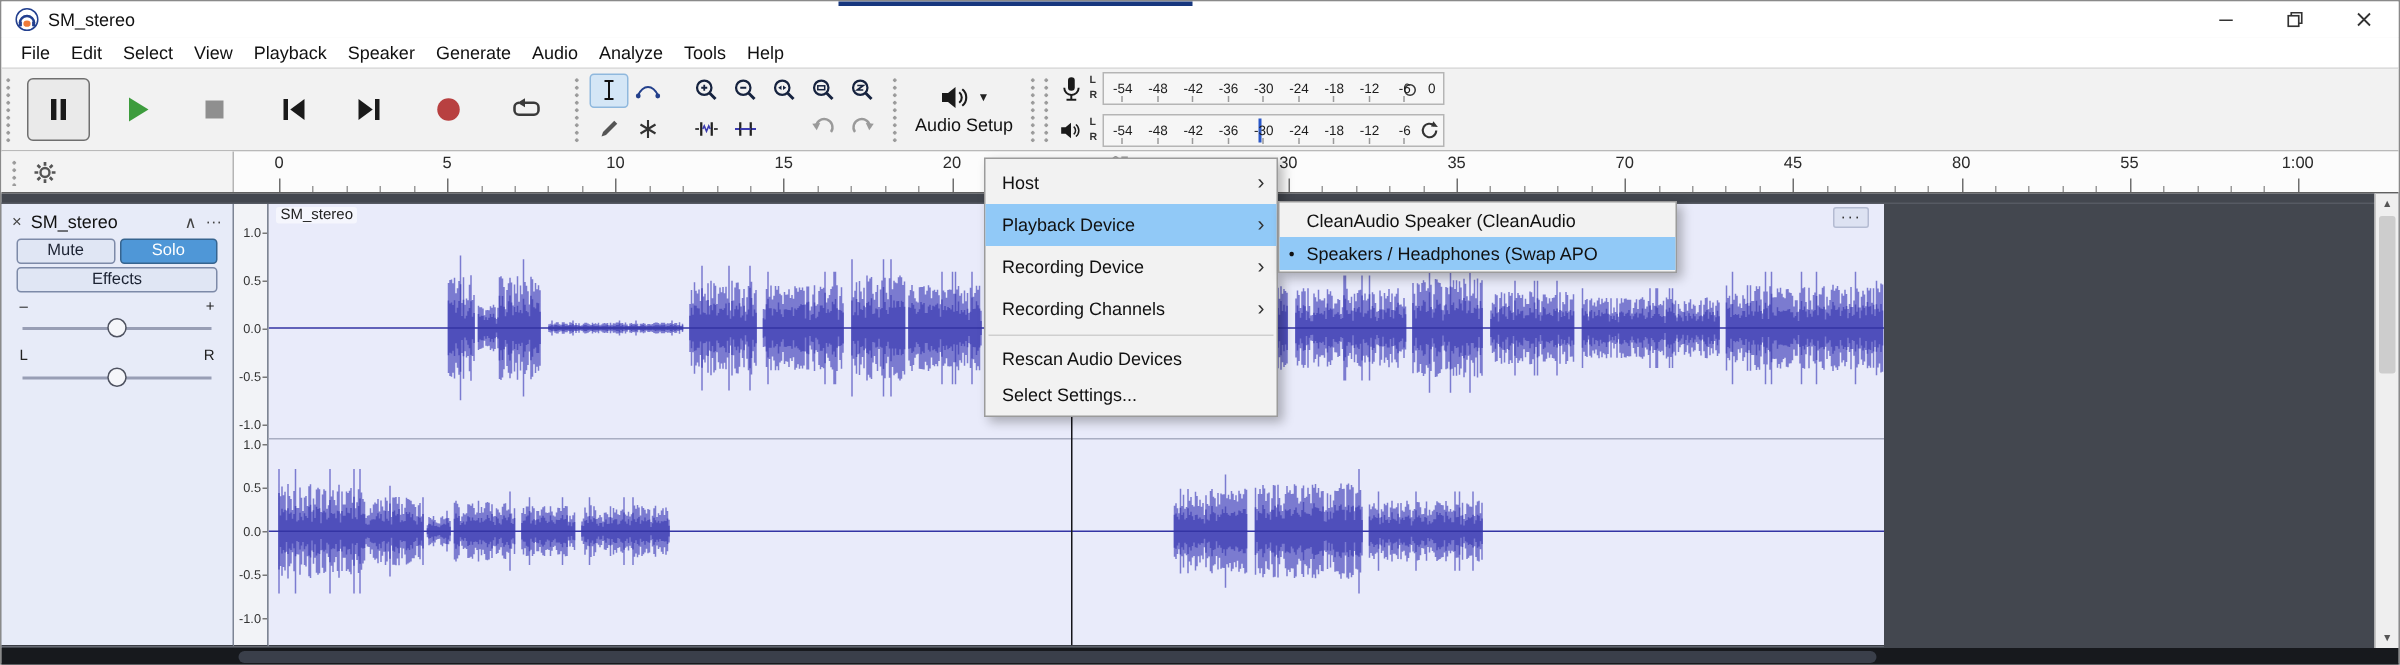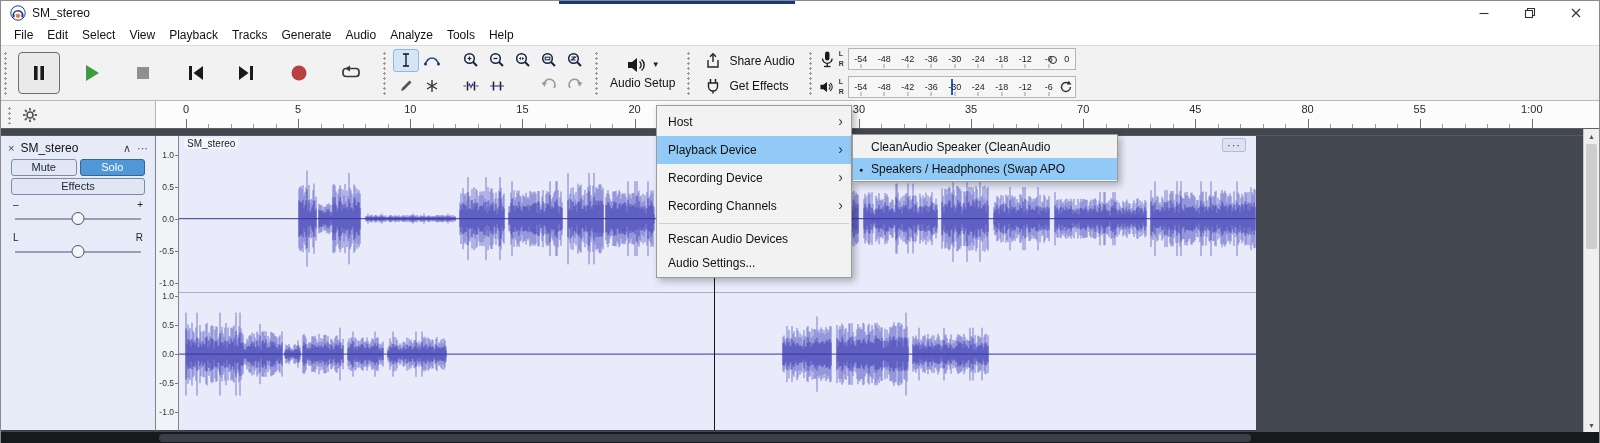--- a/index.html
+++ b/index.html
@@ -137,21 +137,21 @@
       </div>
     </div>
   </div>
 
   <div class="menubar">
       <div class="menu-item">File</div>
       <div class="menu-item">Edit</div>
       <div class="menu-item">Select</div>
       <div class="menu-item">View</div>
       <div class="menu-item">Playback</div>
-      <div class="menu-item">Tracks</div>
+      <div class="menu-item">Speaker</div>
       <div class="menu-item">Generate</div>
       <div class="menu-item">Audio</div>
       <div class="menu-item">Analyze</div>
       <div class="menu-item">Tools</div>
       <div class="menu-item">Help</div>
     </div>
 
   <div class="toolbar">
     <div class="grip"></div>
     <div class="transport">
@@ -294,38 +294,20 @@
       <div class="as-iconrow">
         <svg width="22" height="18" viewBox="0 0 22 18">
             <polygon points="2,6 6,6 11,2 11,16 6,12 2,12" fill="#1a1a1a"></polygon>
             <path d="M13.5 5.5a4.5 4.5 0 0 1 0 7M15.5 3.5a7 7 0 0 1 0 11" fill="none" stroke="#1a1a1a" stroke-width="1.4"></path>
           </svg>
         <span class="caret">▼</span>
       </div>
       <span class="as-label">Audio Setup</span>
     </div>
     <div class="grip"></div>
-    <div class="share-col">
-      <div class="share-btn">
-        <svg width="18" height="18" viewBox="0 0 18 18">
-            <path d="M4 8v7h10V8" fill="none" stroke="#222" stroke-width="1.4"></path>
-            <line x1="9" y1="2.5" x2="9" y2="10" stroke="#222" stroke-width="1.4"></line>
-            <path d="M6 4.8L9 1.8l3 3" fill="none" stroke="#222" stroke-width="1.4"></path>
-          </svg>
-        <span>Share Audio</span>
-      </div>
-      <div class="share-btn">
-        <svg width="18" height="18" viewBox="0 0 18 18">
-            <path d="M6.5 2v4M11.5 2v4" stroke="#222" stroke-width="1.5"></path>
-            <path d="M4.5 6h9v3.5a4.5 4.5 0 0 1-9 0z" fill="none" stroke="#222" stroke-width="1.4"></path>
-            <line x1="9" y1="14.3" x2="9" y2="16.5" stroke="#222" stroke-width="1.5"></line>
-          </svg>
-        <span>Get Effects</span>
-      </div>
-    </div>
     <div class="grip"></div>
     <div class="meters">
       <div class="meter-row">
         <svg width="16" height="18" viewBox="0 0 16 18">
             <rect x="6" y="1.5" width="4.5" height="9" rx="2.2" fill="#1a1a1a"></rect>
             <path d="M3.5 8.5a4.8 4.8 0 0 0 9.6 0" fill="none" stroke="#1a1a1a" stroke-width="1.3"></path>
             <line x1="8.2" y1="13.3" x2="8.2" y2="16" stroke="#1a1a1a" stroke-width="1.3"></line>
             <line x1="5" y1="16.5" x2="11.5" y2="16.5" stroke="#1a1a1a" stroke-width="1.3"></line>
           </svg>
         <div class="lr">
@@ -580,21 +562,21 @@
       </div>
       <div class="popup-item">
         <span class="pi-label">Recording Channels</span>
         <span class="pi-arrow">›</span>
       </div>
       <div class="menu-sep"></div>
       <div class="popup-item small">
         <span class="pi-label">Rescan Audio Devices</span>
       </div>
       <div class="popup-item small">
-        <span class="pi-label">Audio Settings...</span>
+        <span class="pi-label">Select Settings...</span>
       </div>
     </div>
 
   <div class="popup" id="playback-submenu">
       <div class="popup-item sub">
         <span class="pi-label">CleanAudio Speaker (CleanAudio</span>
       </div>
       <div class="popup-item sub hl">
         <span class="pi-radio">●</span>
         <span class="pi-label">Speakers / Headphones (Swap APO</span>

